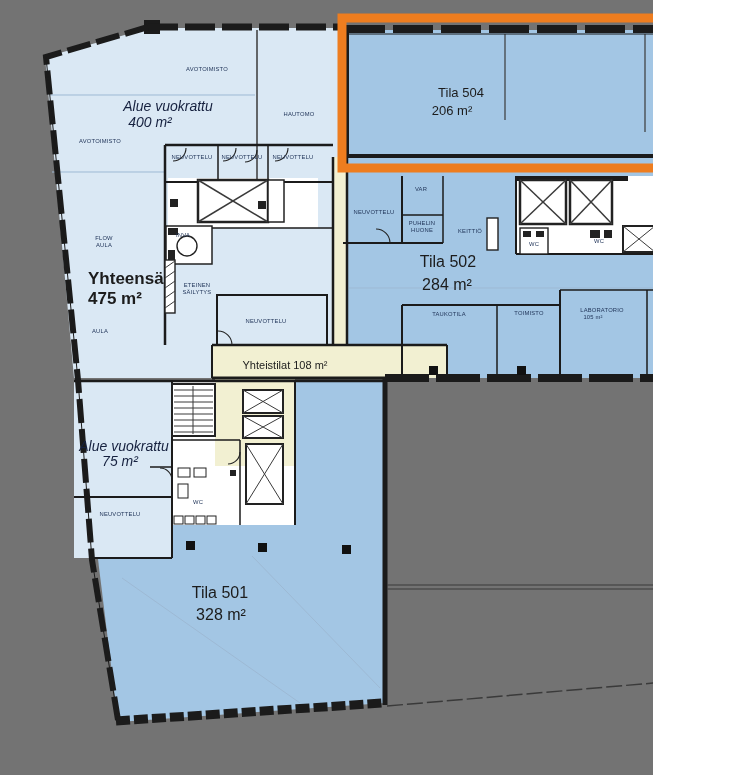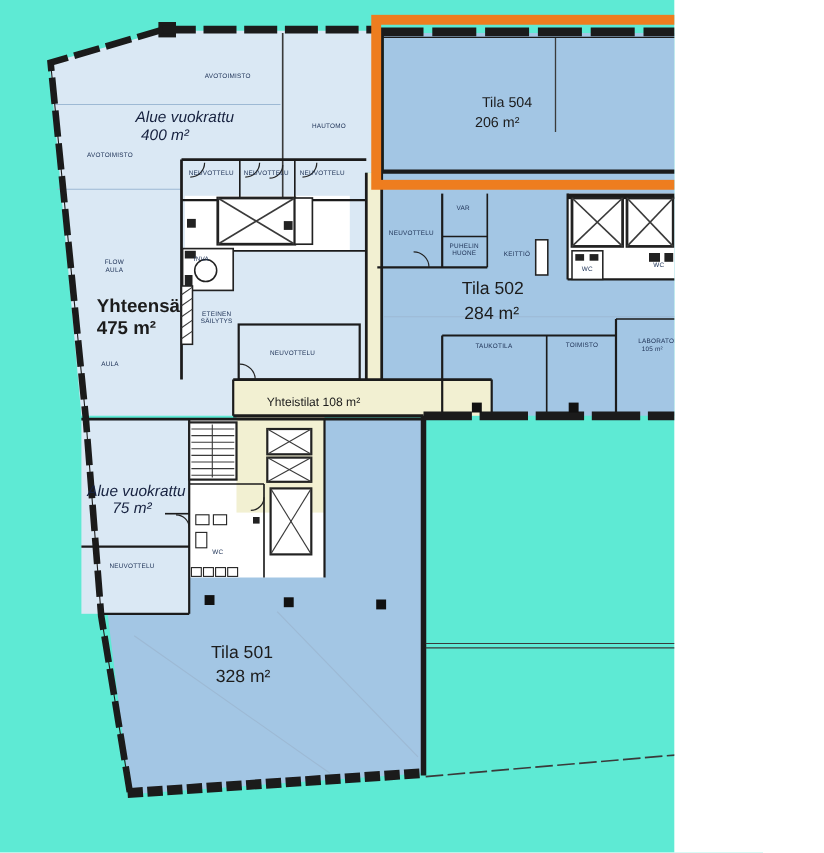--- a/index.html
+++ b/index.html
@@ -1,17 +1,17 @@
 <!DOCTYPE html>
 <html><head>
 <meta charset="utf-8">
 <style>
   html,body{margin:0;padding:0;background:#ffffff;}
-  .stage{position:relative;width:613px;height:775px;background:#5eead4;overflow:hidden;
-         font-family:"Liberation Sans", sans-serif;}
+  .stage{position:relative;width:613px;height:775px;background:#737373;overflow:hidden;
+         font-family:"Liberation Sans", sans-serif;padding-left:40px;}
   svg{position:absolute;left:0;top:0;}
   text{fill:#1c1c1c;font-family:"Liberation Sans", sans-serif;}
   .big{font-size:16px;}
   .mid{font-size:13px;}
   .bold{font-weight:bold;font-size:17px;}
   .ital{font-style:italic;font-size:14px;fill:#16213f;}
   .band-label{font-size:11px;}
   .room{font-size:5.8px;fill:#22365a;letter-spacing:.2px;}
   .wall{stroke:#1b1b1b;fill:none;}
   .thin{stroke:#3a3a3a;fill:none;}

